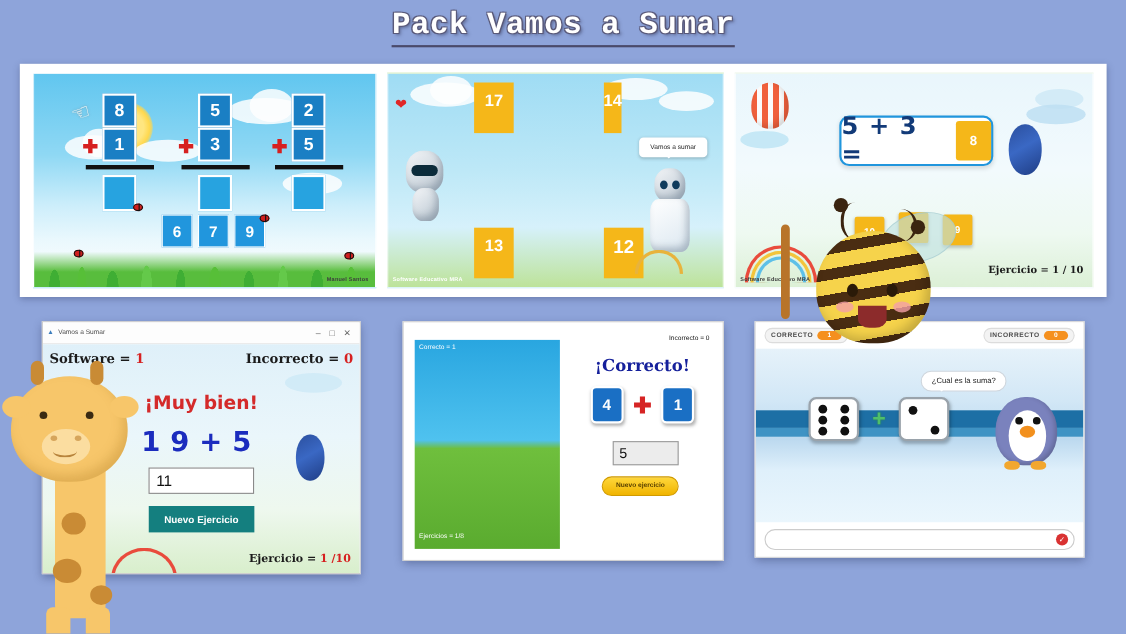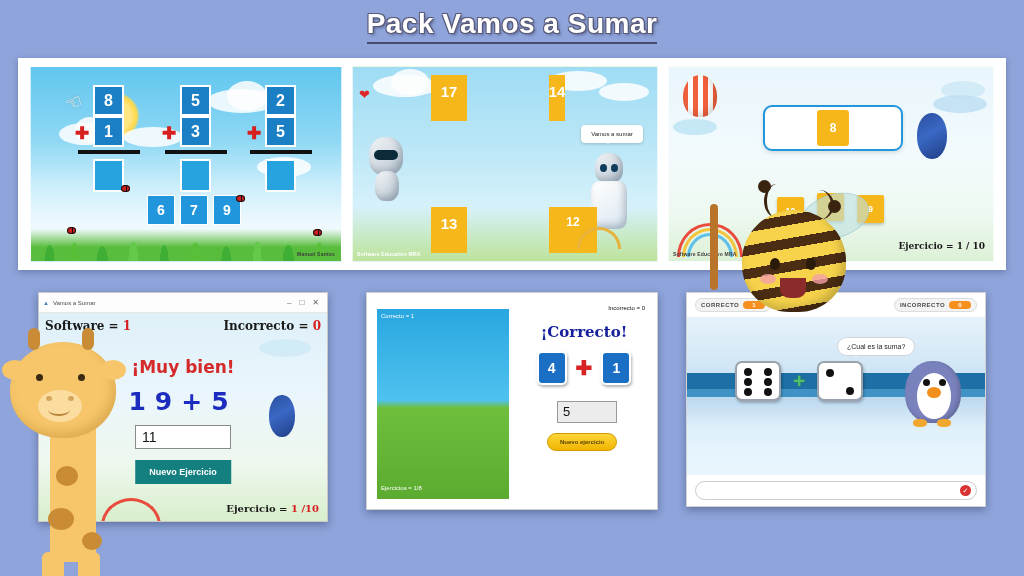--- a/index.html
+++ b/index.html
@@ -10,21 +10,21 @@
   }
   #stage { position: relative; width: 1024px; height: 576px; }
 
   
   .title-wrap {
     position: absolute; top: 8px; left: 0; width: 1024px;
     text-align: center;
   }
   .title {
     display: inline-block;
-    font-family: Liberation Sans, sans-serif;
+    font-family: Liberation Mono, monospace;
     font-weight: bold; font-size: 28px; color: #ffffff;
     letter-spacing: .5px;
     border-bottom: 2px solid #4a4a6a;
     padding-bottom: 2px;
     text-shadow: 1px 1px 0 #5a5a7a, -1px 1px 0 #5a5a7a, 1px -1px 0 #5a5a7a,
                  -1px -1px 0 #5a5a7a, 2px 2px 3px rgba(40,40,70,.5);
   }
 
   
   .top-bar {
@@ -424,36 +424,37 @@
       <div class="robot" style="left:242px;top:86px;width:28px;height:30px;">
         <div class="robot-eye" style="left:5px;top:11px;width:7px;height:8px;background:#0f3b5c;border-radius:50%;"></div>
         <div class="robot-eye" style="left:16px;top:11px;width:7px;height:8px;background:#0f3b5c;border-radius:50%;"></div>
       </div>
       <div class="robot" style="left:238px;top:114px;width:36px;height:48px;border-radius:22%;
         background:linear-gradient(150deg,#ffffff,#dbe7f0);"></div>
 
       <div class="yellow-box" style="left:78px;top:8px;width:36px;height:46px;font-size:15px;">17</div>
       <div class="yellow-box" style="left:196px;top:8px;width:16px;height:46px;font-size:15px;">14</div>
       <div class="yellow-box" style="left:78px;top:140px;width:36px;height:46px;font-size:15px;">13</div>
-      <div class="yellow-box" style="left:196px;top:140px;width:48px;height:46px;font-size:12px;">12</div>
+      <div class="yellow-box" style="left:196px;top:140px;width:36px;height:46px;font-size:17px;">12</div>
 
 
       <div class="bubble" style="left:228px;top:58px;width:62px;">Vamos a sumar</div>
 
       <div class="rainbow" style="left:224px;top:160px;width:44px;height:22px;border-width:3px;border-color:#e8b33c;"></div>
       <div class="watermark" style="left:4px;bottom:4px;color:#ffffff;">Software Educativo MRA</div>
     </div>
 
     <div class="panel" id="panel3">
       <div class="balloon" style="left:14px;top:8px;width:34px;height:42px;"></div>
       <div class="cloud" style="left:4px;top:52px;width:44px;height:16px;background:#bfe6f5;"></div>
       <div class="cloud" style="left:272px;top:14px;width:44px;height:18px;background:#cfeaf7;"></div>
       <div class="cloud" style="left:264px;top:28px;width:54px;height:18px;background:#bfe0f3;"></div>
 
       <div class="eq-card" style="left:94px;top:38px;width:140px;height:46px;">
+        <span class="eq-text">5 + 3 =</span>
         <span class="eq-ans">8</span>
       </div>
 
       <div class="parrot" style="left:248px;top:46px;width:30px;height:46px;"></div>
 
       <div class="small-yellow" style="left:108px;top:130px;">10</div>
       <div class="small-yellow" style="left:148px;top:126px;">8</div>
       <div class="small-yellow" style="left:188px;top:128px;">9</div>
 
       <div class="rainbow" style="left:8px;top:156px;width:66px;height:34px;border-width:3px;border-color:#e94b3c;"></div>

